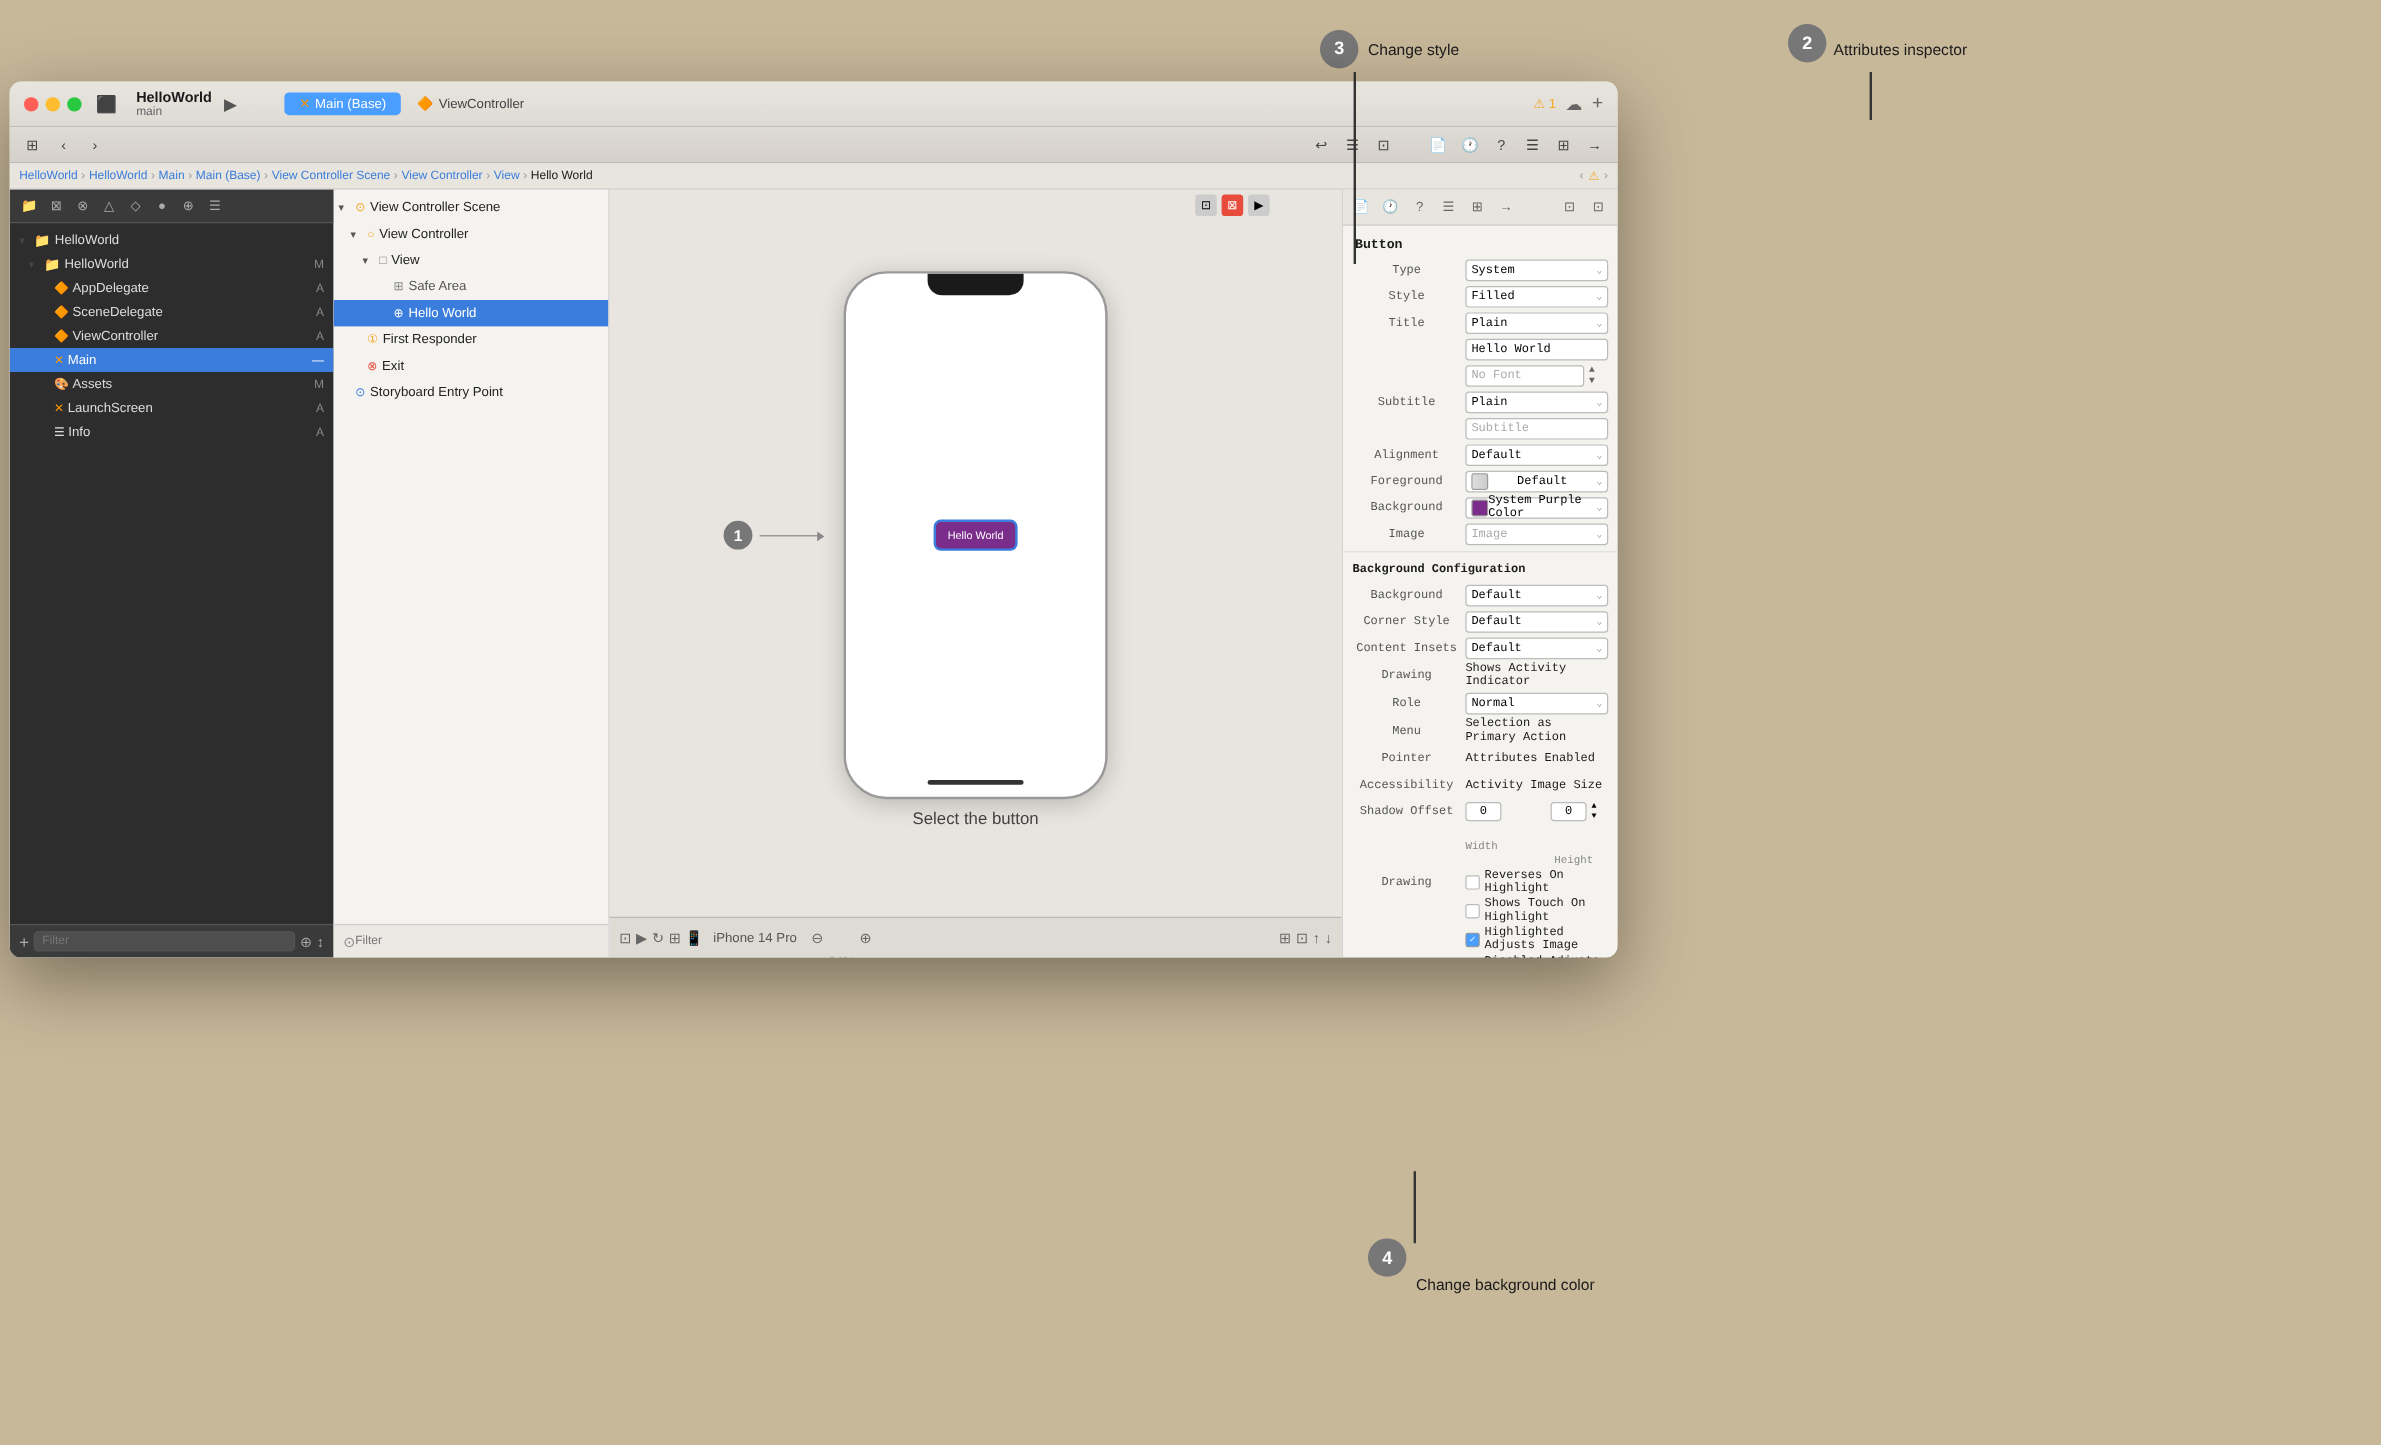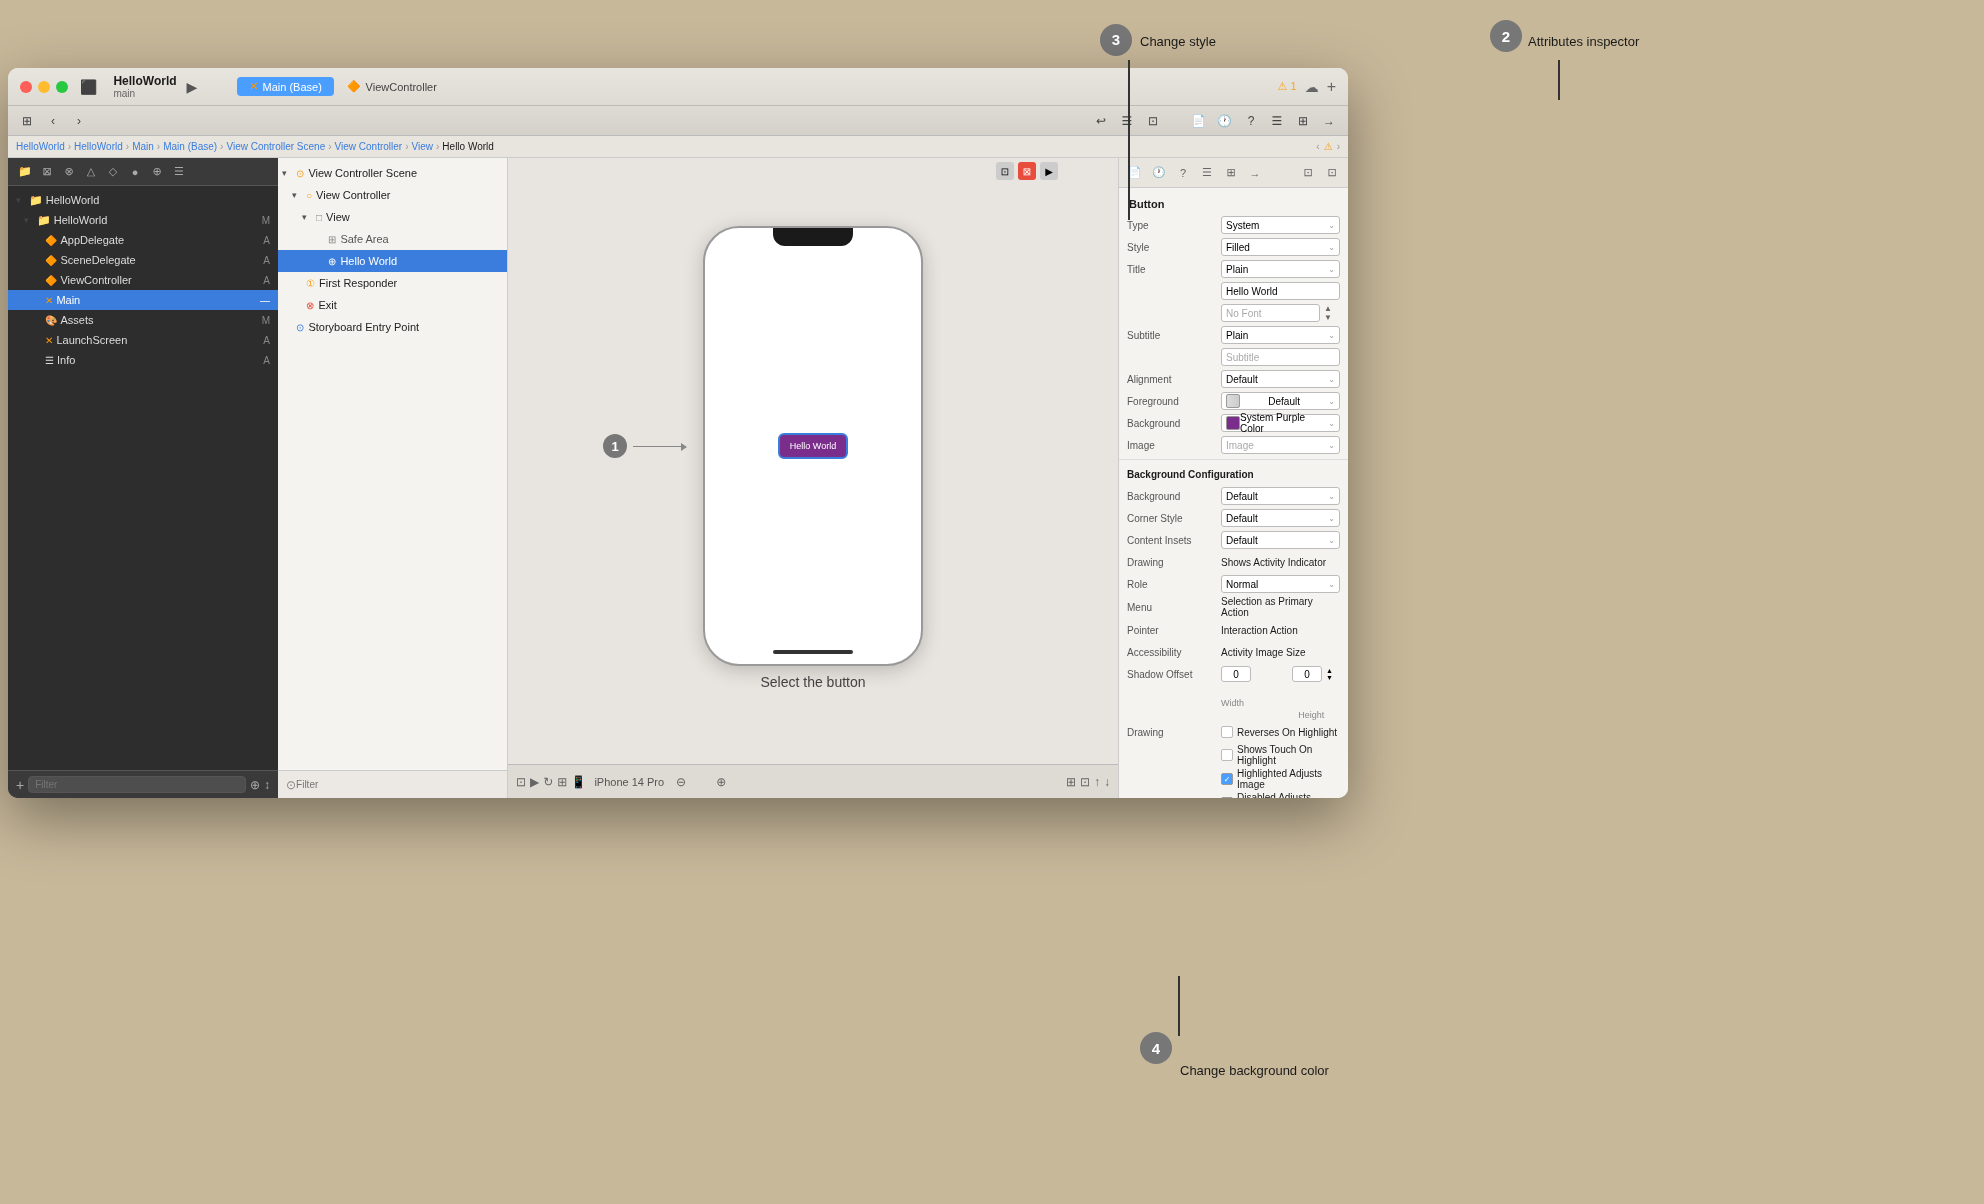--- a/index.html
+++ b/index.html
@@ -367,38 +367,39 @@
       align-items: center;
       justify-content: center;
       font-size: 11px;
       color: #666;
       cursor: pointer;
     }
     .inspector-content {
       flex: 1;
       overflow-y: auto;
       padding: 6px 0;
+      font-family: Liberation Mono, monospace;
     }
     .inspector-section-title {
       font-size: 11px;
       font-weight: 700;
       color: #1a1a1a;
       padding: 4px 10px 4px 10px;
     }
     .inspector-row {
       display: flex;
       align-items: center;
       min-height: 22px;
       padding: 1px 8px;
       gap: 4px;
     }
     .inspector-label {
       font-size: 10px;
       color: #555;
-      text-align: left;
+      text-align: center;
       flex-shrink: 0;
       width: 90px;
     }
     .inspector-value {
       flex: 1;
       font-size: 10px;
       color: #1a1a1a;
     }
     .inspector-select {
       flex: 1;
@@ -894,21 +895,21 @@
           </div>
         </div>
 
         <div class="inspector-row">
           <div class="inspector-label">Menu</div>
           <div class="inspector-value">Selection as Primary Action</div>
         </div>
 
         <div class="inspector-row">
           <div class="inspector-label">Pointer</div>
-          <div class="inspector-value">Interaction Action</div>
+          <div class="inspector-value">Attributes Enabled</div>
         </div>
 
         <div class="inspector-row">
           <div class="inspector-label">Accessibility</div>
           <div class="inspector-value">Activity Image Size</div>
         </div>
 
         <div class="inspector-row">
           <div class="inspector-label">Shadow Offset</div>
           <div class="num-field">0</div>

